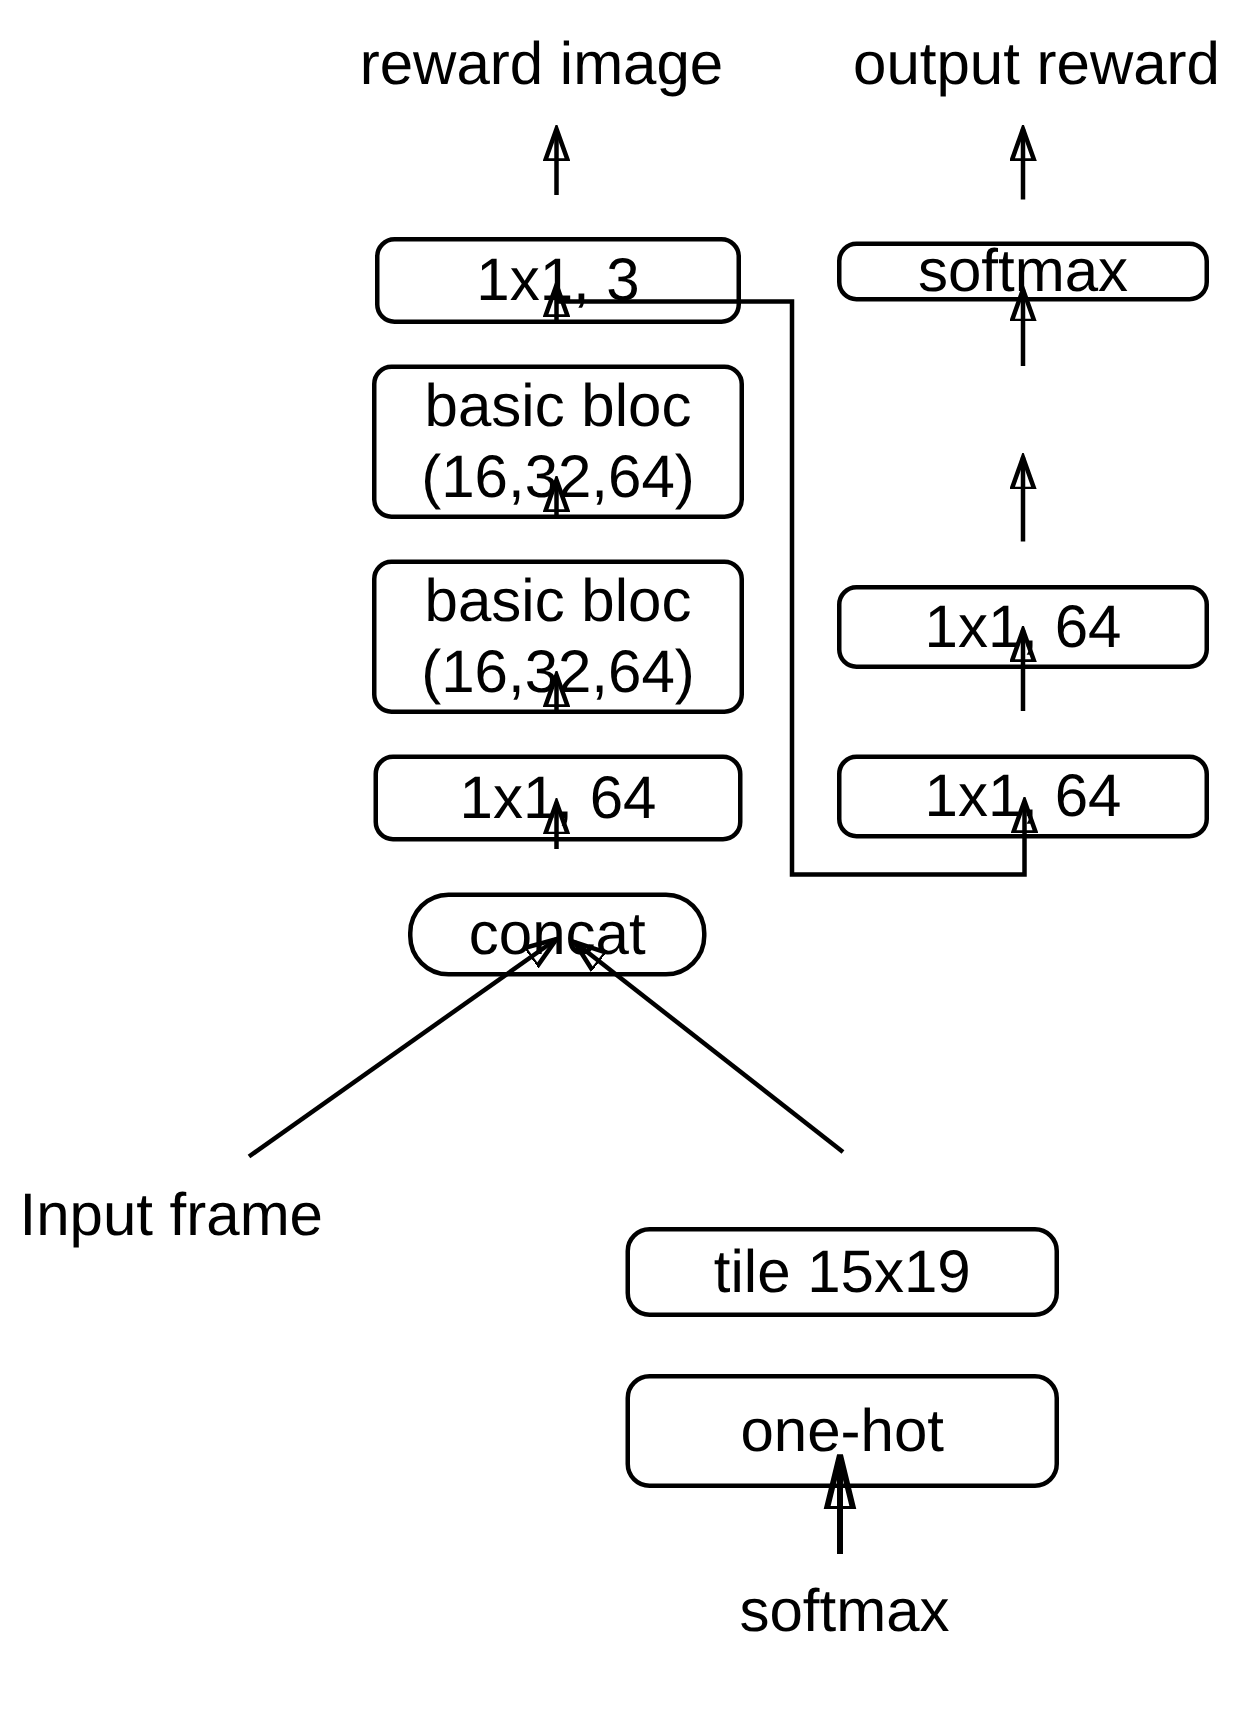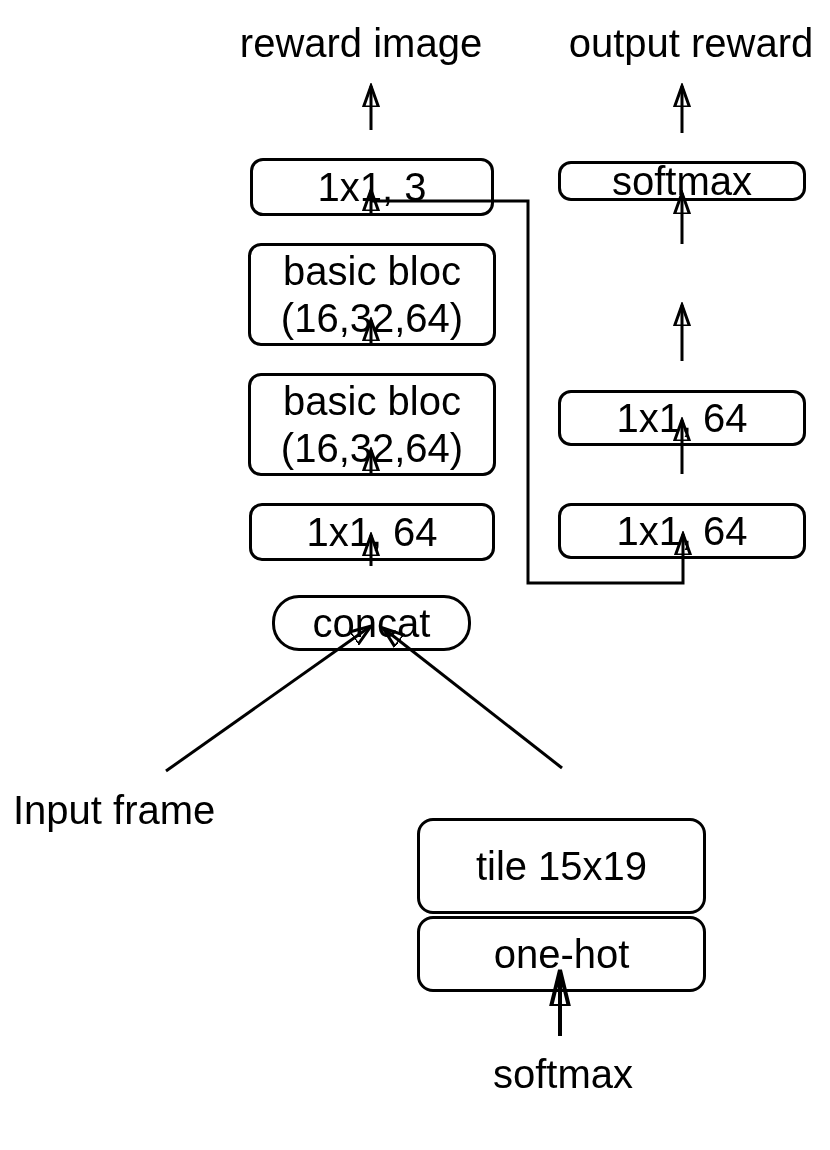--- a/index.html
+++ b/index.html
@@ -79,21 +79,21 @@
 
 
   <div class="box" style="left:558px; top:362px; width:248px; height:56px;">
     <span>1x1, 64</span>
   </div>
 
   <div class="box" style="left:558px; top:475px; width:248px; height:56px;">
     <span>1x1, 64</span>
   </div>
 
-  <div class="box" style="left:417px; top:790px; width:289px; height:96px; border-radius:16px;">
+  <div class="box" style="left:417px; top:790px; width:289px; height:60px; border-radius:16px;">
     <span>tile 15x19</span>
   </div>
 
   <div class="box" style="left:417px; top:888px; width:289px; height:76px; border-radius:16px;">
     <span>one-hot</span>
   </div>
 
   <div class="label" style="left:13px; top:789px; text-align:right;">Input frame</div>
 
   <div class="label" style="left:463px; top:1053px; width:200px;">

